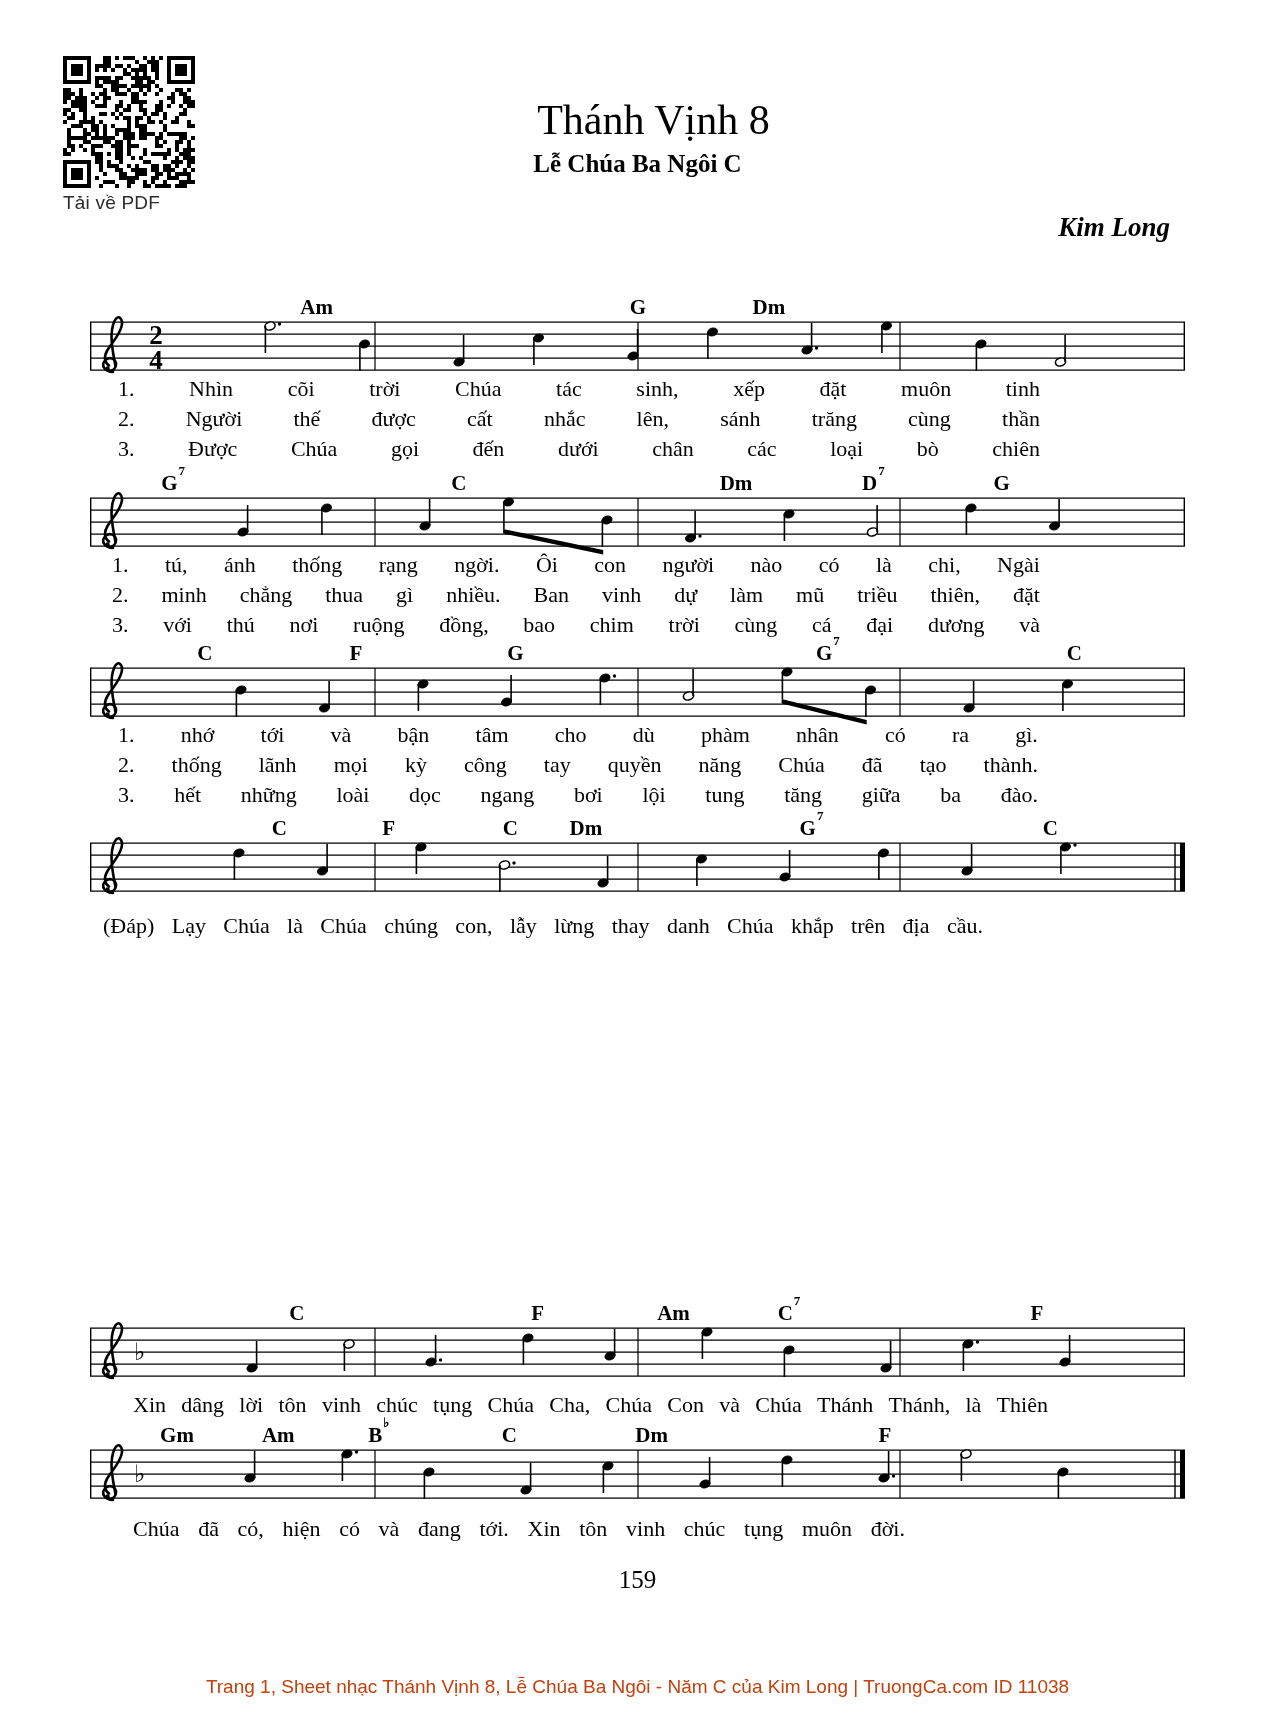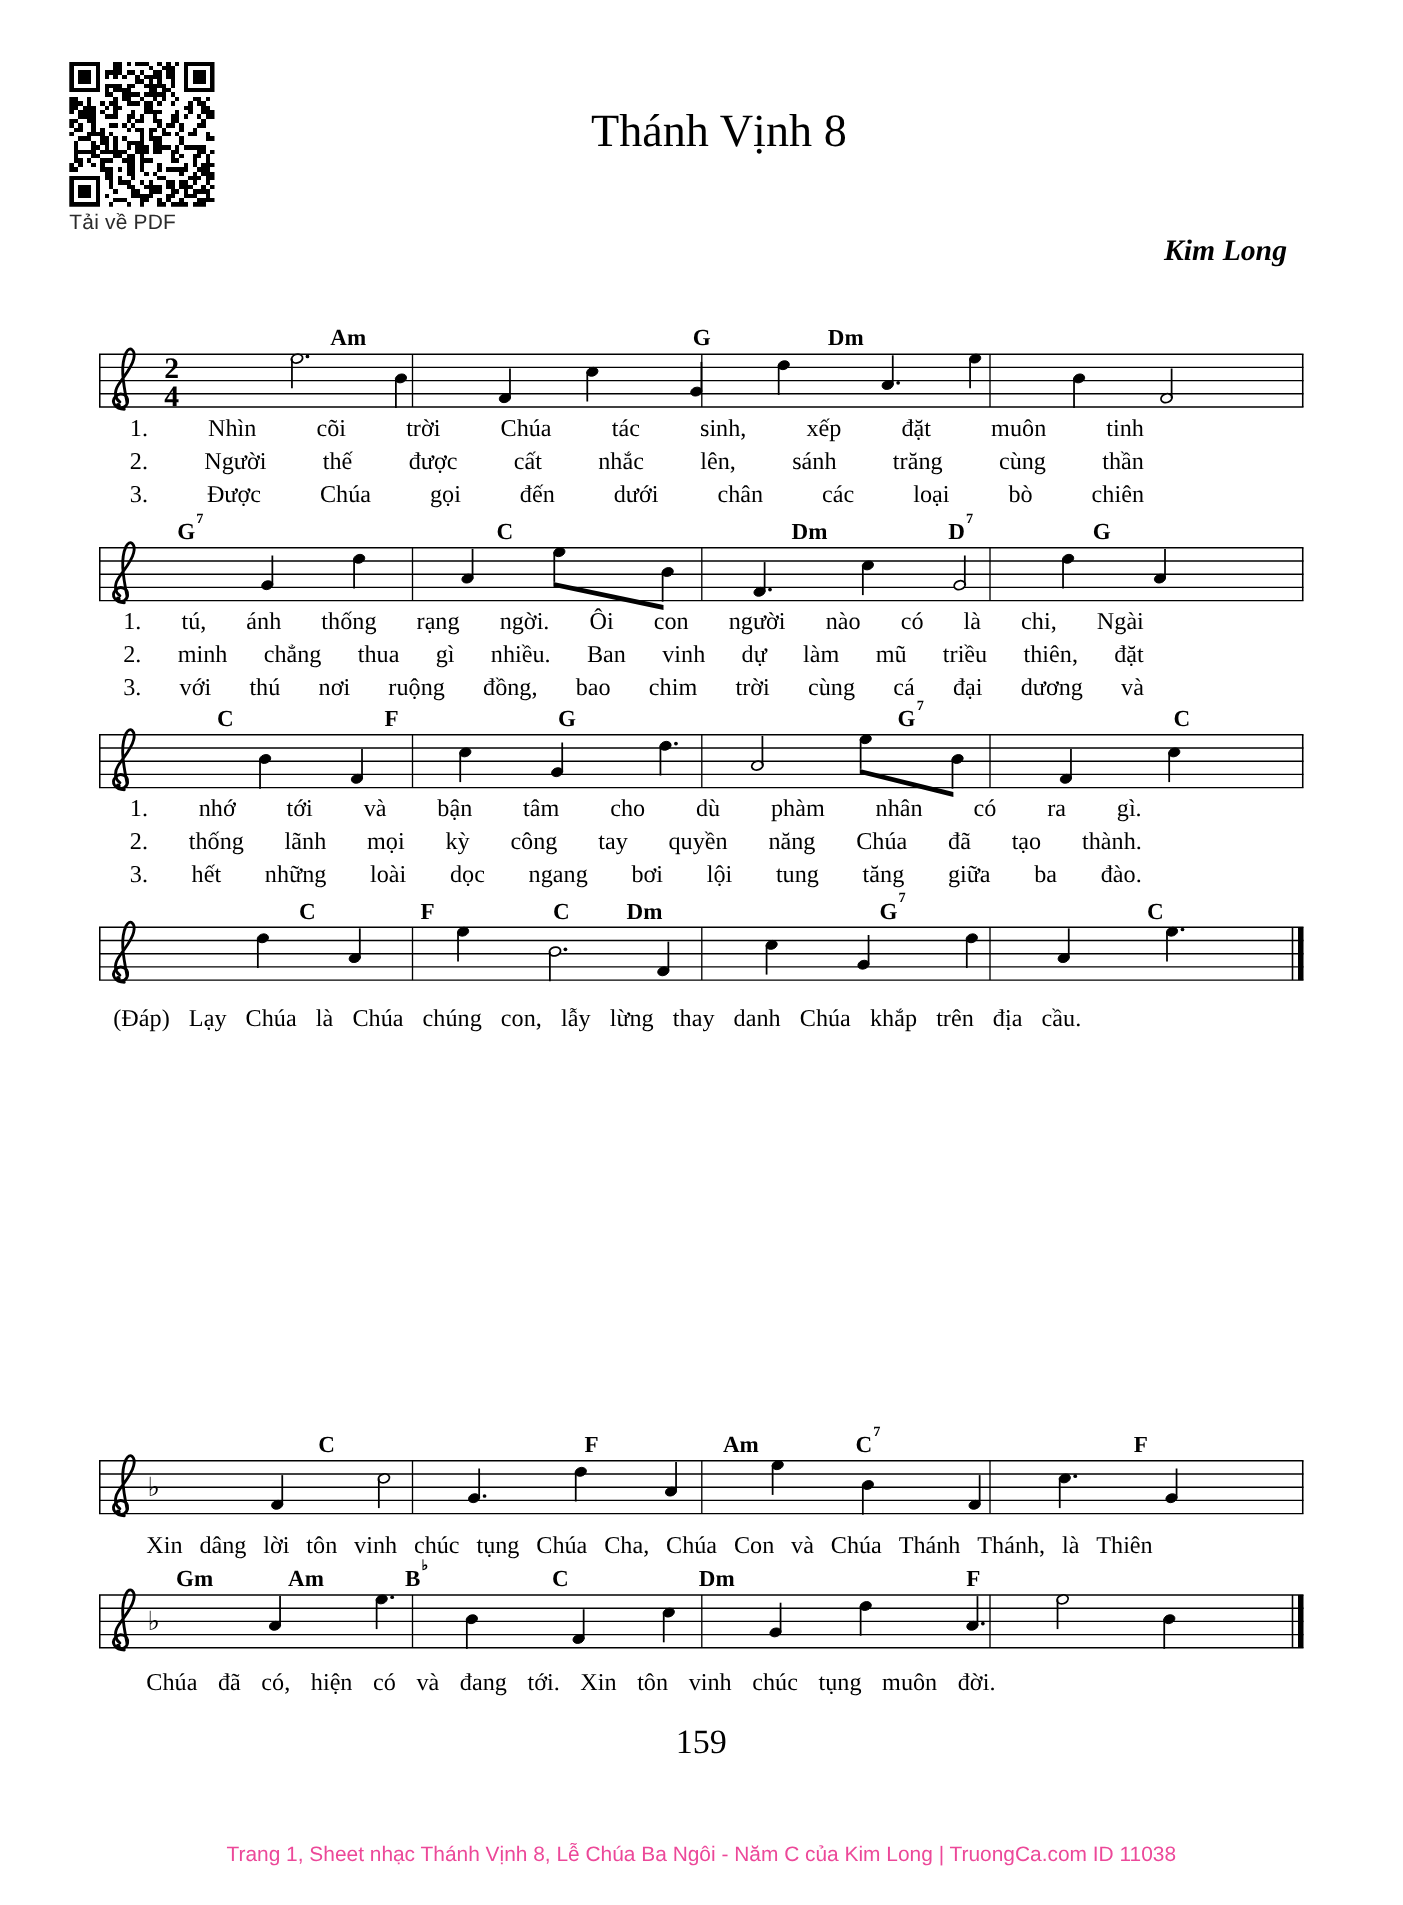--- a/index.html
+++ b/index.html
@@ -22,23 +22,23 @@
   .chordrow{position:relative;height:24px;}
   .chord{position:absolute;bottom:-2px;font-weight:bold;font-size:21px;line-height:1;white-space:nowrap;}
   .chord sup{font-size:13px;position:relative;top:-7px;left:1px;}
   .staff{display:block;overflow:visible;}
   .lyricline{display:flex;justify-content:space-between;font-size:22px;
              height:30px;line-height:30px;white-space:nowrap;}
   .lyricline:first-of-type{margin-top:6px;}
 
   .section-title{position:absolute;top:1200px;left:0;width:100%;text-align:center;
                  font-size:39px;font-weight:bold;}
-  .page-number{position:absolute;top:1566px;left:0;width:100%;text-align:center;font-size:31px;}
+  .page-number{position:absolute;top:1566px;left:0;width:100%;text-align:center;font-size:25px;}
   .footer{position:absolute;top:1676px;left:0;width:100%;text-align:center;
-          font-family:"Liberation Sans",sans-serif;font-size:19px;color:#ec4899;}
+          font-family:"Liberation Sans",sans-serif;font-size:19px;color:#c2410c;}
 </style>
 </head>
 <body>
 
 <div class="page">
   <div class="qr-wrap">
     <svg id="qr" width="132" height="132" viewBox="0 0 33 33" shape-rendering="crispEdges">
         <rect x="0" y="0" width="33" height="33" fill="#fff"></rect>
         <rect x="0" y="0" width="7" height="7" fill="#000"></rect>
         <rect x="1" y="1" width="5" height="5" fill="#fff"></rect>
@@ -473,20 +473,21 @@
         <rect x="25" y="32" width="1" height="1" fill="#000"></rect>
         <rect x="26" y="32" width="1" height="1" fill="#000"></rect>
         <rect x="28" y="32" width="1" height="1" fill="#000"></rect>
         <rect x="29" y="32" width="1" height="1" fill="#000"></rect>
         <rect x="30" y="32" width="1" height="1" fill="#000"></rect>
       </svg>
   </div>
   <div class="qr-label">Tải về PDF</div>
 
   <div class="title">Thánh Vịnh 8</div>
+  <div class="subtitle">Lễ Chúa Ba Ngôi C</div>
   <div class="composer">Kim Long</div>
 
   <div id="score">
       <div class="system" style="top: 272px;">
         <div class="chordrow">
           <span class="chord" style="left: 19.2%;">Am</span>
           <span class="chord" style="left: 49.3%;">G</span>
           <span class="chord" style="left: 60.5%;">Dm</span>
         </div>
         <svg class="staff" viewBox="0 0 1095 58" width="1095" height="58">

